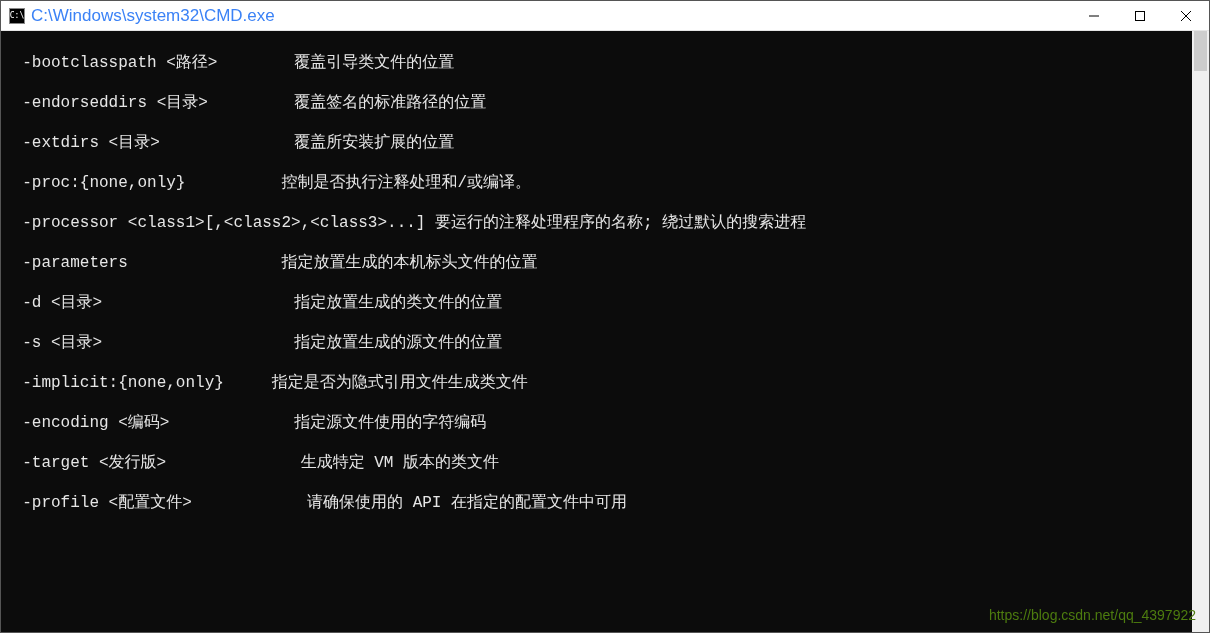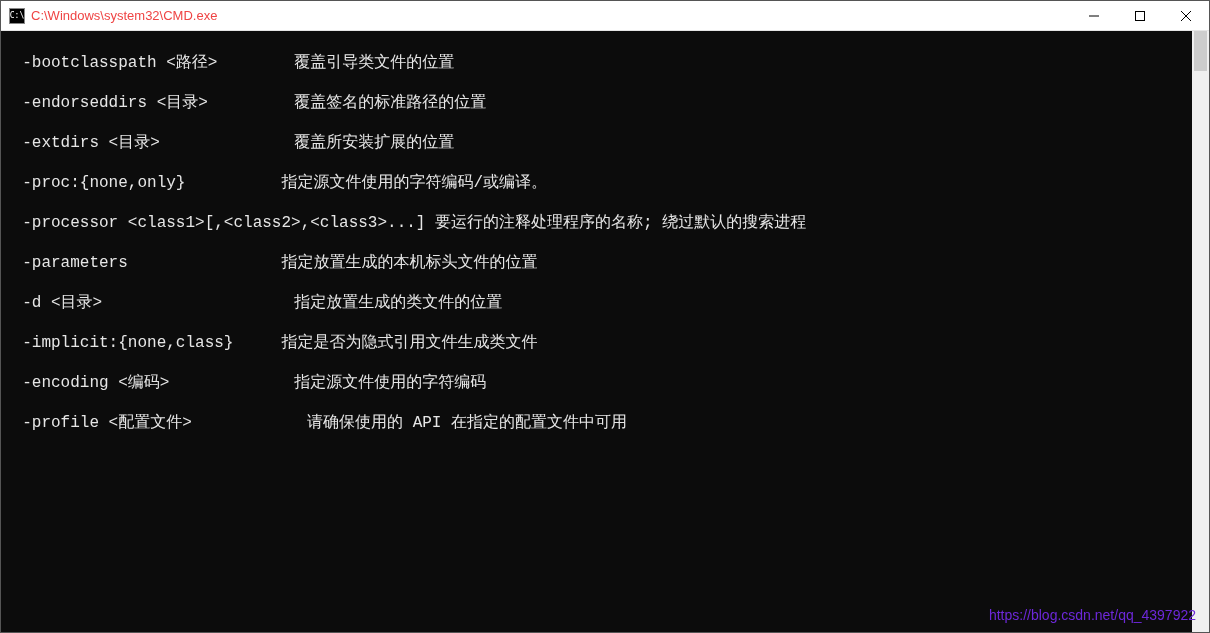--- a/index.html
+++ b/index.html
@@ -1,29 +1,29 @@
 <!DOCTYPE html>
 <html><head>
 <meta charset="utf-8">
 <style>
   * { margin: 0; padding: 0; box-sizing: border-box; }
   html, body { width: 1210px; height: 633px; overflow: hidden; font-family: "Segoe UI", Tahoma, sans-serif; background: #fff; }
   .window { width: 1210px; height: 633px; display: flex; flex-direction: column; border: 1px solid #555; }
   .titlebar { height: 30px; background: #fff; display: flex; align-items: center; border-bottom: 1px solid #e5e5e5; }
   .titlebar .icon { width: 16px; height: 16px; margin: 0 6px 0 8px; display: inline-flex; align-items: center; justify-content: center; background: #000; color: #fff; font-size: 8px; font-family: monospace; border: 1px solid #888; }
-  .titlebar .title { font-size: 13px; color: #ef4444; flex: 0 0 auto; }
+  .titlebar .title { font-size: 17px; color: #3b82f6; flex: 0 0 auto; }
   .titlebar .spacer { flex: 1 1 auto; }
   .titlebar .winbtn { width: 46px; height: 30px; display: flex; align-items: center; justify-content: center; color: #000; }
   .titlebar .winbtn svg { width: 10px; height: 10px; stroke: currentColor; stroke-width: 1; fill: none; }
   .client { flex: 1 1 auto; display: flex; background: #000; min-height: 0; }
   .terminal { flex: 1 1 auto; background: #0c0c0c; color: #e6e6e6; font-family: "NSimSun","SimSun","Consolas","Courier New",monospace; font-size: 16px; line-height: 20px; white-space: pre; padding: 2px 0 0 2px; overflow: hidden; letter-spacing: 0; }
   .terminal .line { white-space: pre; }
   .scrollbar { width: 17px; background: #f0f0f0; position: relative; }
   .scrollbar .thumb { position: absolute; top: 0; left: 2px; right: 2px; height: 40px; background: #cdcdcd; }
-  .watermark { position: absolute; right: 14px; bottom: 10px; color: #6d28d9; font-size: 14px; font-family: Arial, sans-serif; pointer-events: none; }
+  .watermark { position: absolute; right: 14px; bottom: 10px; color: #4d7c0f; font-size: 14px; font-family: Arial, sans-serif; pointer-events: none; }
   .root { position: relative; }
 </style>
 </head>
 <body>
 
 <div class="root">
 <div class="window">
 
   <div class="titlebar">
     <span class="icon">C:\</span>
@@ -44,26 +44,28 @@
             <path d="M0 0 L10 10 M10 0 L0 10"></path>
           </svg>
     </div>
   </div>
 
   <div class="client">
     <div class="terminal">
 <div class="line">  -bootclasspath &lt;路径&gt;        覆盖引导类文件的位置</div>
 <div class="line">  -endorseddirs &lt;目录&gt;         覆盖签名的标准路径的位置</div>
 <div class="line">  -extdirs &lt;目录&gt;              覆盖所安装扩展的位置</div>
-<div class="line">  -proc:{none,only}          指定源文件使用的字符编码/或编译。</div>
+<div class="line">  -proc:{none,only}          控制是否执行注释处理和/或编译。</div>
 <div class="line">  -processor &lt;class1&gt;[,&lt;class2&gt;,&lt;class3&gt;...] 要运行的注释处理程序的名称; 绕过默认的搜索进程</div>
 <div class="line">  -parameters                指定放置生成的本机标头文件的位置</div>
 <div class="line">  -d &lt;目录&gt;                    指定放置生成的类文件的位置</div>
-<div class="line">  -implicit:{none,class}     指定是否为隐式引用文件生成类文件</div>
+<div class="line">  -s &lt;目录&gt;                    指定放置生成的源文件的位置</div>
+<div class="line">  -implicit:{none,only}     指定是否为隐式引用文件生成类文件</div>
 <div class="line">  -encoding &lt;编码&gt;             指定源文件使用的字符编码</div>
+<div class="line">  -target &lt;发行版&gt;              生成特定 VM 版本的类文件</div>
 <div class="line">  -profile &lt;配置文件&gt;            请确保使用的 API 在指定的配置文件中可用</div>
 
 
 
 
 
 
 
 <div class="line"></div>
 <div class="line"></div>

